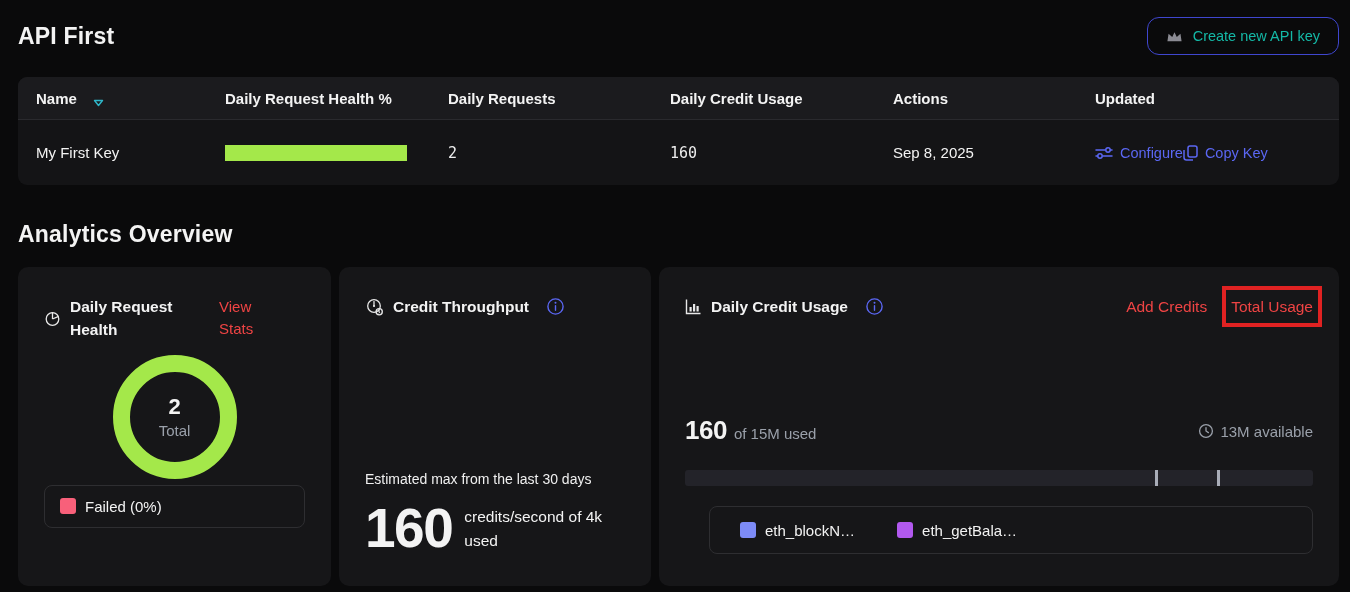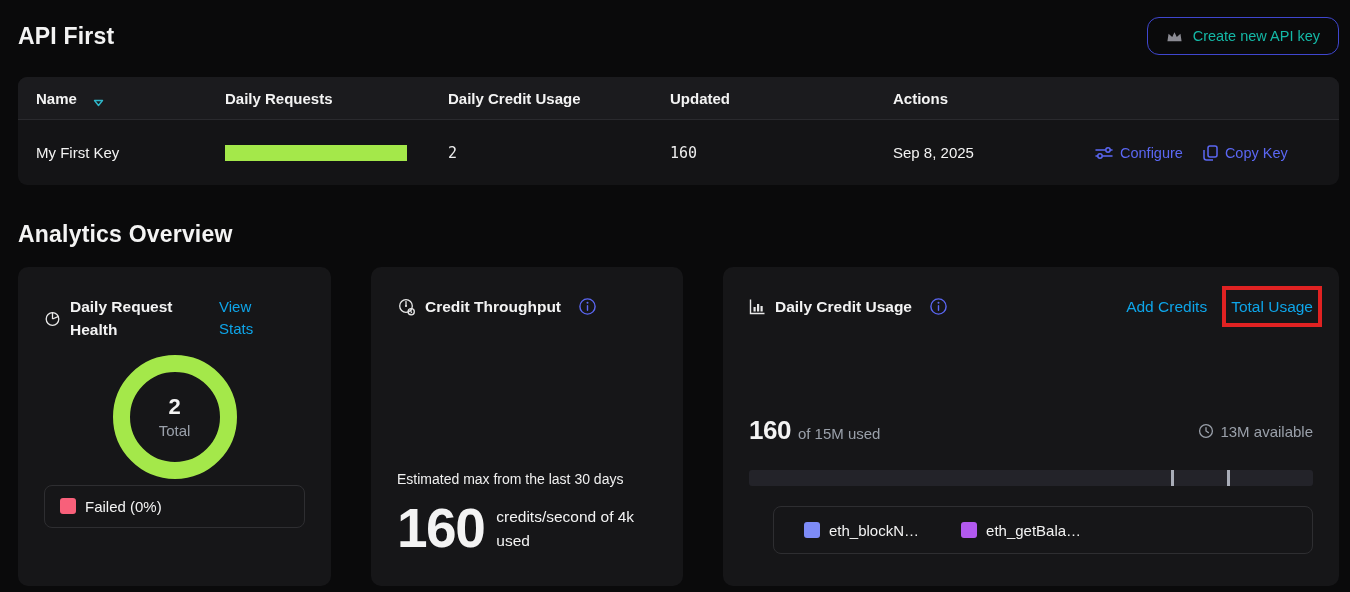--- a/index.html
+++ b/index.html
@@ -31,38 +31,38 @@
     grid-template-columns:189px 223px 222px 223px 202px 1fr;
     align-items:center;
     padding-left:18px;
   }
   .thead { background:#1b1b1e; height:42px; font-size:15px; font-weight:600; }
   .tbody { height:66px; border-top:1px solid #2a2a2e; font-size:15px; }
   .th-name { display:flex; align-items:flex-end; gap:16px; cursor:pointer; }
   .sort-chev { display:flex; margin-top:2px; }
   .healthbar { width:182px; height:16px; background:#a4e84a; }
   .mono { font-family:"DejaVu Sans Mono", monospace; font-size:15px; color:#ededed; }
-  .actions { display:flex; align-items:flex-start; gap:20px; }
+  .actions { display:flex; align-items:flex-start; }
   .action-link { display:flex; align-items:center; gap:7px; color:#5b67f3; font-size:14.5px; font-weight:500; text-decoration:none; cursor:pointer; }
 
   
   .section-title { margin-top:36px; font-size:23px; font-weight:700; letter-spacing:.2px; }
-  .cards { display:flex; gap:40px; margin-top:19px; }
+  .cards { display:flex; gap:8px; margin-top:19px; }
   .card {
     background:#161618; border-radius:10px;
     padding:28px 26px 32px; height:319px;
     display:flex; flex-direction:column;
   }
   .card1 { width:313px; }
   .card2 { width:312px; }
   .card3 { flex:1; }
 
   .card-head { display:flex; align-items:center; gap:9px; }
   .card-title { font-size:15.5px; font-weight:700; line-height:1.5; }
-  .blue-link { color:#0ea5e9; font-size:15px; text-decoration:none; cursor:pointer; line-height:1.5; }
+  .blue-link { color:#ef4444; font-size:15px; text-decoration:none; cursor:pointer; line-height:1.5; }
 
   
   .c1-head { align-items:center; }
   .c1-title { width:116px; }
   .c1-link { margin-left:auto; margin-right:36px; width:50px; }
   .donut {
     width:124px; height:124px; border-radius:50%;
     border:17px solid #a4e84a;
     margin:13px auto 0;
     display:flex; flex-direction:column; align-items:center; justify-content:center;
@@ -121,24 +121,25 @@
   <div class="table">
     <div class="trow thead">
       <div class="th-name">
         <span>Name</span>
         <span class="sort-chev">
           <svg width="11" height="8" viewBox="0 0 11 8" fill="none" stroke="#2fb6c9" stroke-width="1.4" stroke-linejoin="round">
               <path d="M1.5 1.5 L9.5 1.5 L5.5 6.5 Z"></path>
             </svg>
         </span>
       </div>
+      <div>Daily Request Health %</div>
       <div>Daily Requests</div>
       <div>Daily Credit Usage</div>
+      <div>Actions</div>
       <div>Updated</div>
-      <div>Actions</div>
     </div>
     <div class="trow tbody">
       <div>My First Key</div>
       <div>
         <div class="healthbar" style="background: rgb(164, 232, 74);"></div>
       </div>
       <div class="mono">2</div>
       <div class="mono">160</div>
       <div>Sep 8, 2025</div>
       <div class="actions">

